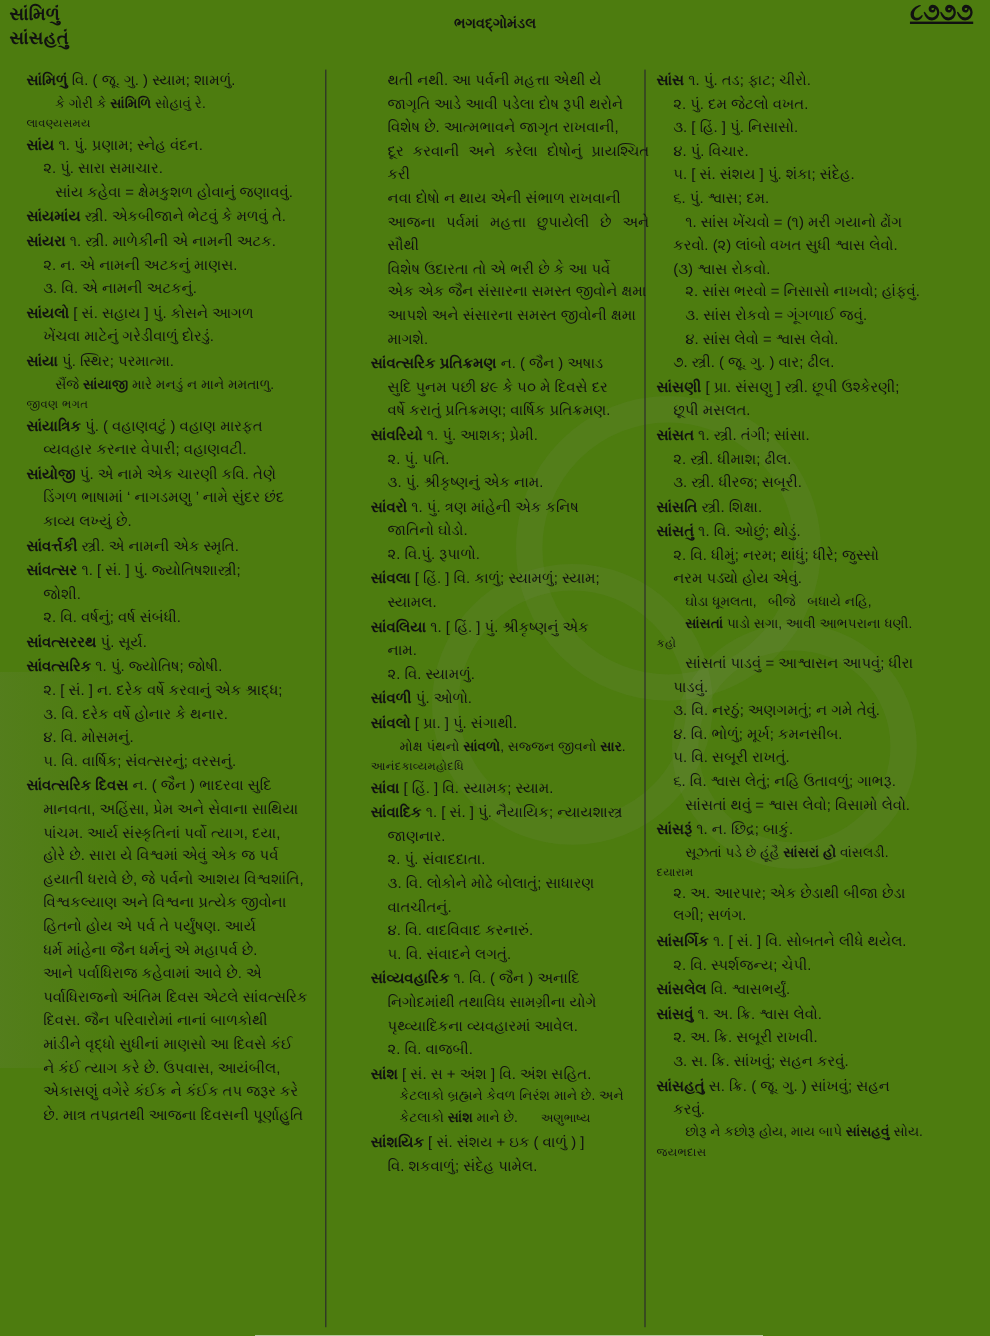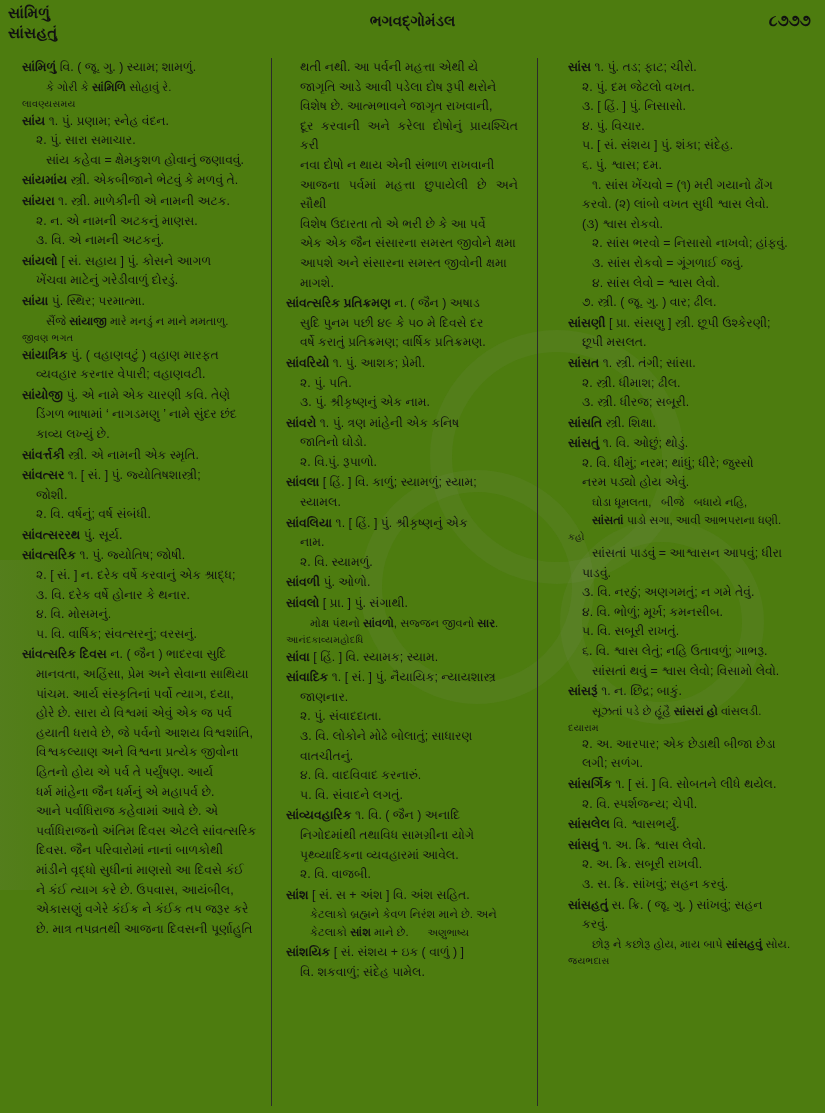--- a/index.html
+++ b/index.html
@@ -50,28 +50,29 @@
   #guide-word-top   { top: 4px; }
   #guide-word-bottom{ top: 24px; }
 
   #book-title {
     position: absolute;
     left: 0;
     top: 12px;
     width: 825px;
     text-align: center;
     font-weight: bold;
-    font-size: 15px;
+    font-size: 12px;
   }
   #page-number {
     position: absolute;
     right: 14px;
-    top: 12px;
+    top: 0;
     font-weight: bold;
-    font-size: 16px;
+    font-size: 20px;
+    text-decoration: underline;
   }
 
   
   .col-rule {
     position: absolute;
     top: 58px;
     width: 1px;
     height: 1048px;
     background: #2b2b2b;
   }
@@ -81,22 +82,22 @@
   
   .column {
     position: absolute;
     top: 58px;
     height: 1050px;
     overflow: hidden;
     font-size: 12.4px;
     line-height: 19.6px;
   }
   #column-1 { left: 6px;   width: 258px; }
-  #column-2 { left: 270px; width: 248px; }
-  #column-3 { left: 552px; width: 262px; }
+  #column-2 { left: 293px; width: 248px; }
+  #column-3 { left: 531px; width: 262px; }
 
   .entry { margin: 0 0 1px 16px; }
 
   
   .entry p {
     margin: 0;
     text-indent: 0;
     padding-left: 14px;
   }
   .entry p.head {

